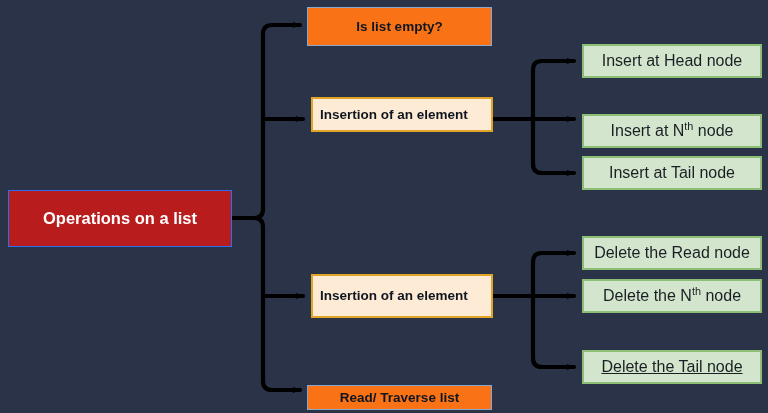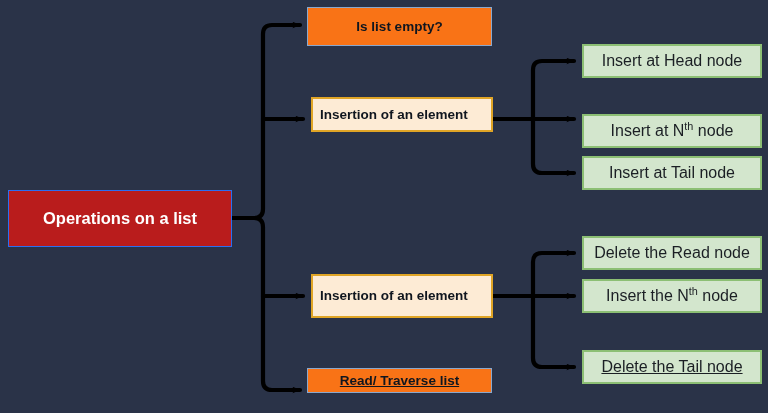--- a/index.html
+++ b/index.html
@@ -120,41 +120,41 @@
   </div>
 
   <div class="node node-orange" style="left:311px; top:97px; width:182px; height:35px;">
     <span class="lbl">Insertion of an element</span>
   </div>
 
   <div class="node node-orange" style="left:311px; top:274px; width:182px; height:44px;">
     <span class="lbl">Insertion of an element</span>
   </div>
 
-  <div class="node node-lblue" style="left:307px; top:368px; width:185px; height:25px;text-decoration:underline;">
+  <div class="node node-lblue" style="left:307px; top:385px; width:185px; height:25px;">
     <span class="lbl">Read/ Traverse list</span>
   </div>
 
   <div class="node node-green" style="left:582px; top:44px; width:180px; height:34px;">
     <span class="lbl"><span>Insert at Head node</span><sup></sup><span></span></span>
   </div>
 
   <div class="node node-green" style="left:582px; top:114px; width:180px; height:34px;">
     <span class="lbl"><span>Insert at N</span><sup>th</sup><span> node</span></span>
   </div>
 
   <div class="node node-green" style="left:582px; top:156px; width:180px; height:34px;">
     <span class="lbl"><span>Insert at Tail node</span><sup></sup><span></span></span>
   </div>
 
   <div class="node node-green" style="left:582px; top:236px; width:180px; height:34px;">
     <span class="lbl"><span>Delete the Read node</span><sup></sup><span></span></span>
   </div>
 
   <div class="node node-green" style="left:582px; top:279px; width:180px; height:34px;">
-    <span class="lbl"><span>Insert the N</span><sup>th</sup><span> node</span></span>
+    <span class="lbl"><span>Delete the N</span><sup>th</sup><span> node</span></span>
   </div>
 
   <div class="node node-green" style="left:582px; top:350px; width:180px; height:34px;text-decoration:underline;">
     <span class="lbl"><span>Delete the Tail node</span><sup></sup><span></span></span>
   </div>
 
 </div>
 
 </body></html>

